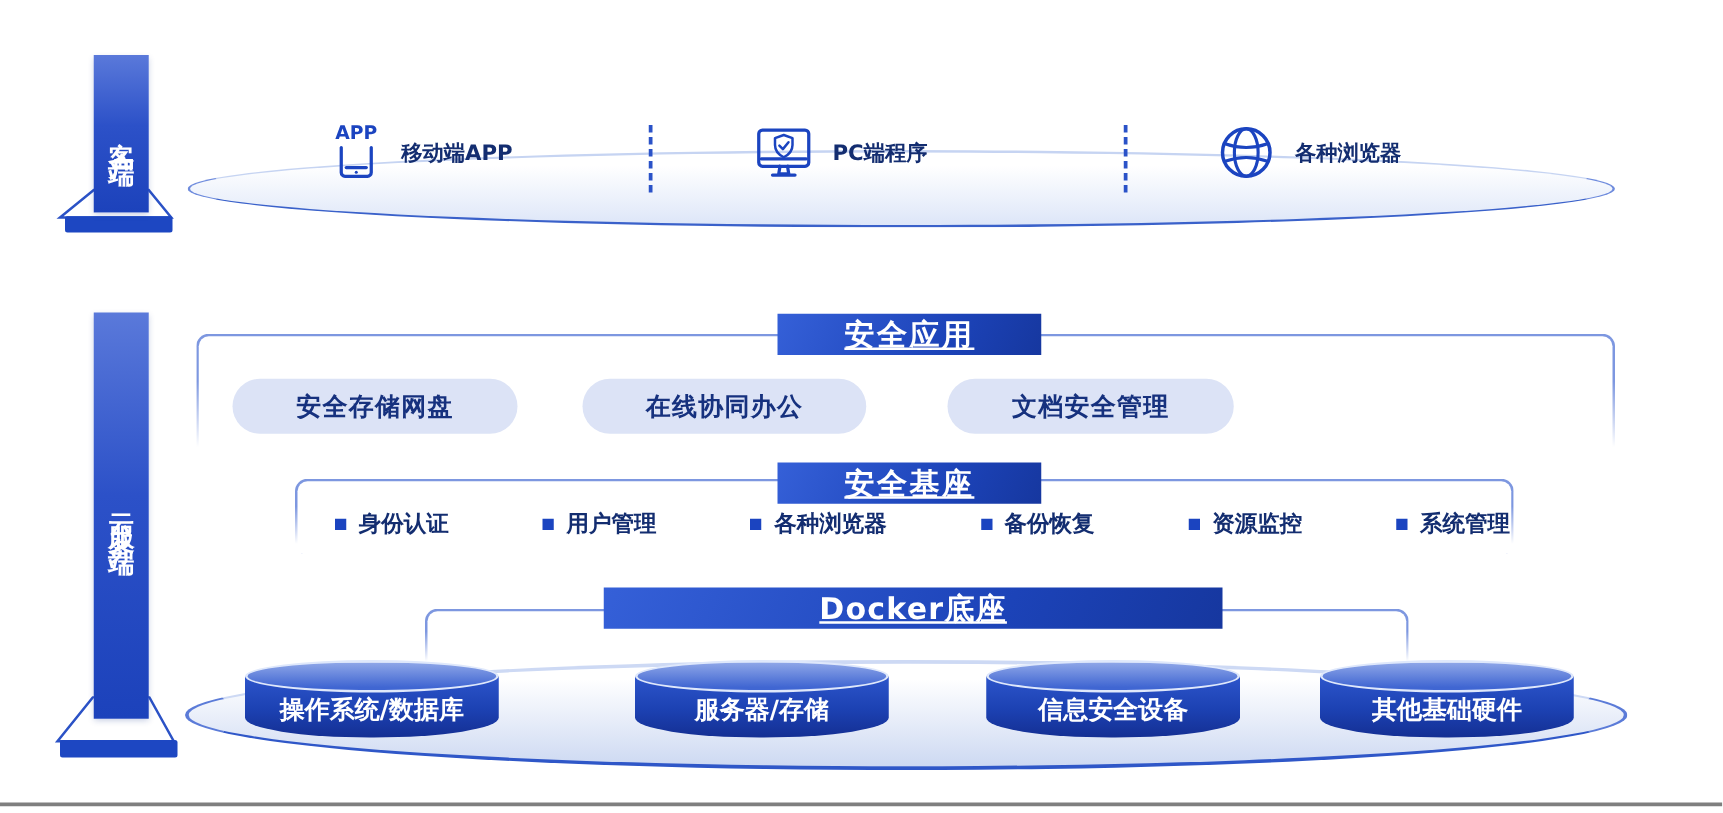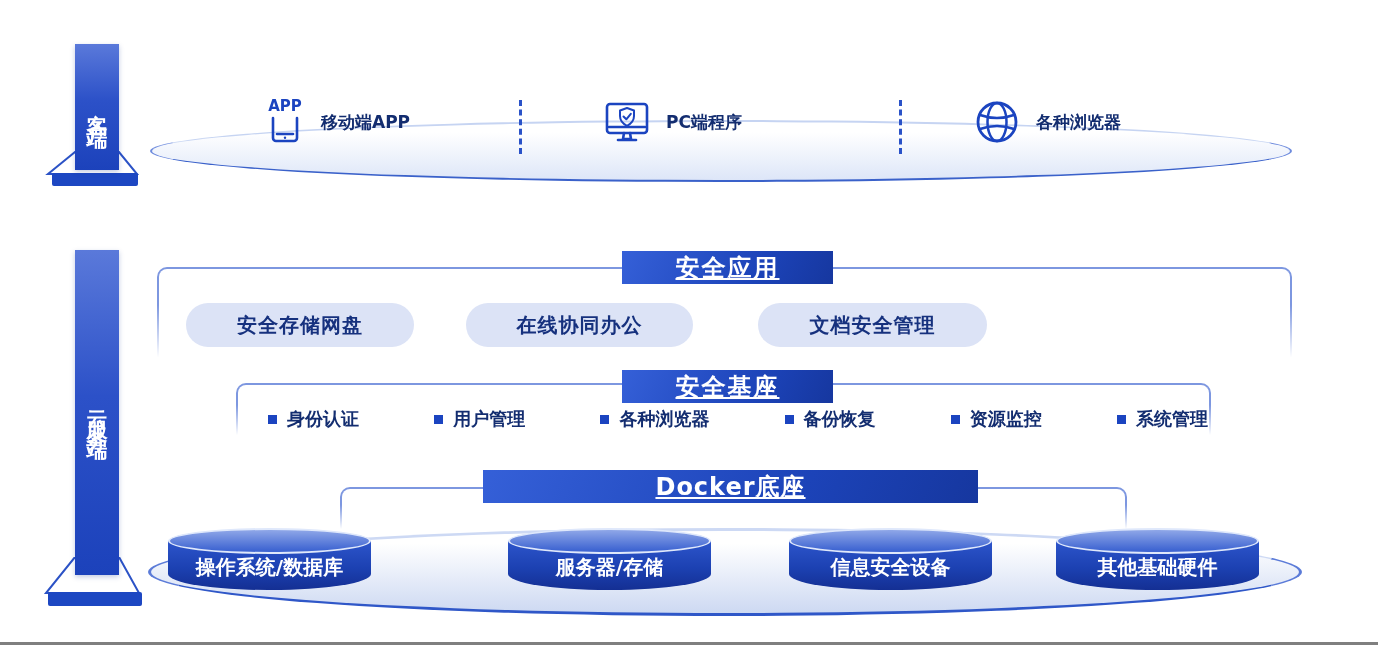--- a/index.html
+++ b/index.html
@@ -108,21 +108,21 @@
   }
   .cyl-body {
     position:absolute; left:0; right:0; top:13px; bottom:0;
     background:linear-gradient(180deg,#2d55cb 0%,#1c41b2 55%,#142f93 100%);
     border-radius:0 0 100px 100px / 0 0 16px 16px; z-index:1;
   }
   .cyl-label {
     position:absolute; left:0; right:0; top:26px; text-align:center;
     color:#ffffff; font-size:20px; font-weight:bold; z-index:3;
   }
-  .cyl1 { left:168px; } .cyl2 { left:475px;margin-left:33px; } .cyl3 { left:765px;margin-left:24px; } .cyl4 { left:1056px; }
+  .cyl1 { left:196px; } .cyl2 { left:475px;margin-left:33px; } .cyl3 { left:765px;margin-left:24px; } .cyl4 { left:1056px; }
 
   
   .bottom-line { position:absolute; left:0; top:642px; width:1378px; height:3px; background:#7f7f7f; z-index:4; }
 </style>
 </head>
 <body>
 
 <div class="stage">
 
   <div class="side-box client">客户端</div>

